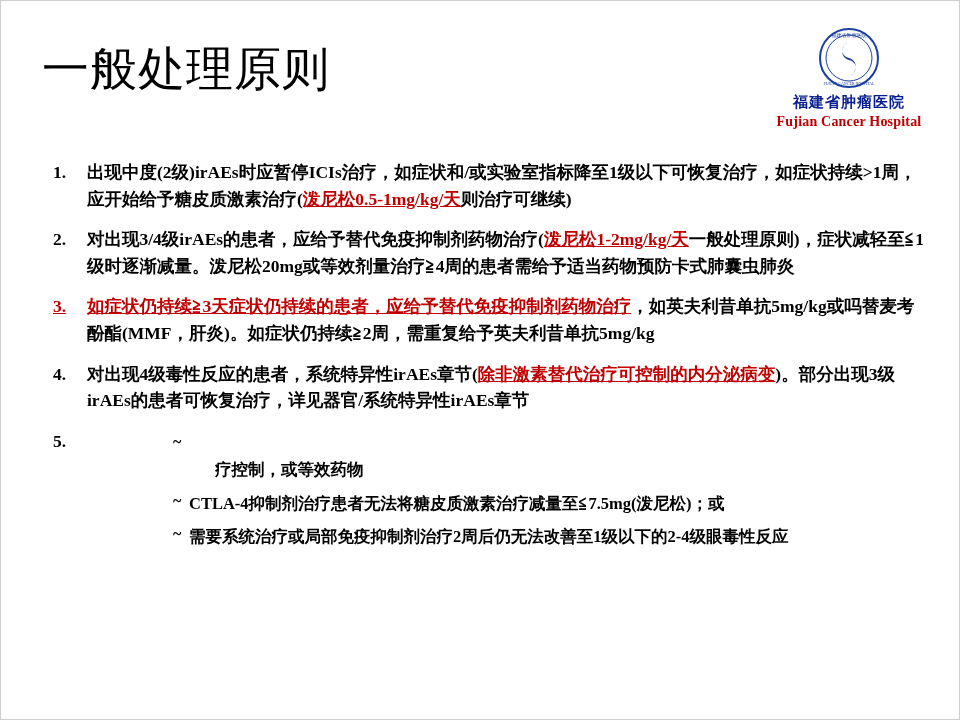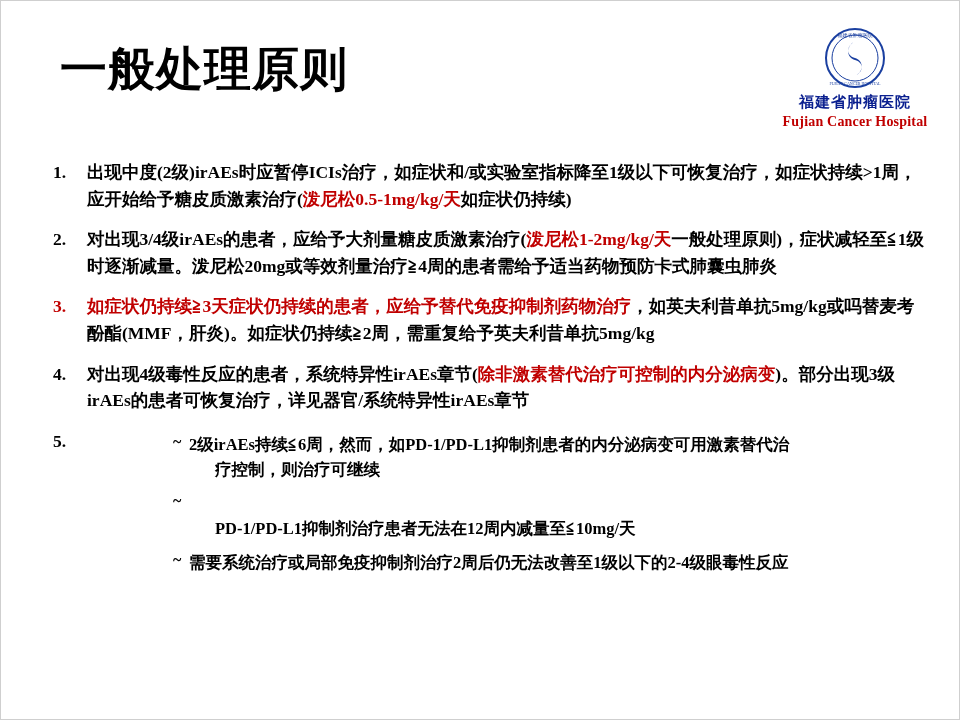--- a/index.html
+++ b/index.html
@@ -20,21 +20,21 @@
     height: 720px;
     box-sizing: border-box;
     border: 1px solid #cfcfcf;
     background: #ffffff;
   }
 
   
   .logo-block {
     position: absolute;
     top: 26px;
-    right: 4px;
+    right: 10px;
     width: 200px;
     text-align: center;
   }
   .logo-mark {
     width: 62px;
     height: 62px;
     margin: 0 auto;
     position: relative;
   }
   .logo-org-cn {
@@ -50,24 +50,24 @@
     font-family: "Liberation Serif", serif;
     font-weight: bold;
     font-size: 14px;
     letter-spacing: 0.2px;
     margin-top: 2px;
   }
 
   
   .slide-title {
     position: absolute;
-    left: 59px;
+    left: 41px;
     top: 42px;
     font-family: "Liberation Sans", sans-serif;
-    font-weight: bold;
+    font-weight: normal;
     font-size: 47px;
     color: #000000;
     letter-spacing: 1px;
     line-height: 1.1;
   }
 
   
   .content {
     position: absolute;
     left: 52px;
@@ -85,21 +85,21 @@
     color: #000000;
   }
   .item .num {
     width: 34px;
     flex: 0 0 34px;
     text-align: left;
   }
   .item .txt {
     flex: 1;
   }
-  .red { color: #c00000; }
+  .red { color: #c00000; text-decoration: underline; }
 
   
   .sublist {
     margin-top: 4px;
     margin-left: 86px;
   }
   .subitem {
     display: flex;
     align-items: flex-start;
     font-family: "Liberation Serif", serif;
@@ -136,56 +136,55 @@
     <div class="logo-org-cn">福建省肿瘤医院</div>
     <div class="logo-org-en">Fujian Cancer Hospital</div>
   </div>
 
   <div class="slide-title">一般处理原则</div>
 
   <div class="content">
 
     <div class="item">
       <div class="num">1.</div>
-      <div class="txt"><span>出现中度(2级)irAEs时应暂停ICIs治疗，如症状和/或实验室指标降至1级以下可恢复治疗，如症状持续&gt;1周，应开始给予糖皮质激素治疗(</span><span class="red">泼尼松0.5-1mg/kg/天</span><span>如症状仍持续)</span></div>
+      <div class="txt"><span>出现中度(2级)irAEs时应暂停ICIs治疗，如症状和/或实验室指标降至1级以下可恢复治疗，如症状持续&gt;1周，应开始给予糖皮质激素治疗(</span><span class="red">泼尼松0.5-1mg/kg/天</span><span>则治疗可继续)</span></div>
     </div>
 
     <div class="item">
       <div class="num">2.</div>
-      <div class="txt"><span>对出现3/4级irAEs的患者，应给予大剂量糖皮质激素治疗(</span><span class="red">泼尼松1-2mg/kg/天</span><span>一般处理原则)，症状减轻至≦1级时逐渐减量。泼尼松20mg或等效剂量治疗≧4周的患者需给予适当药物预防卡式肺囊虫肺炎</span></div>
+      <div class="txt"><span>对出现3/4级irAEs的患者，应给予替代免疫抑制剂药物治疗(</span><span class="red">泼尼松1-2mg/kg/天</span><span>一般处理原则)，症状减轻至≦1级时逐渐减量。泼尼松20mg或等效剂量治疗≧4周的患者需给予适当药物预防卡式肺囊虫肺炎</span></div>
     </div>
 
     <div class="item">
       <div class="num red">3.</div>
       <div class="txt"><span class="red">如症状仍持续≧3天症状仍持续的患者，应给予替代免疫抑制剂药物治疗</span><span>，如英夫利昔单抗5mg/kg或吗替麦考酚酯(MMF，肝炎)。如症状仍持续≧2周，需重复给予英夫利昔单抗5mg/kg</span></div>
     </div>
 
     <div class="item">
       <div class="num">4.</div>
       <div class="txt"><span>对出现4级毒性反应的患者，系统特异性irAEs章节(</span><span class="red">除非激素替代治疗可控制的内分泌病变</span><span>)。部分出现3级irAEs的患者可恢复治疗，详见器官/系统特异性irAEs章节</span></div>
     </div>
 
     <div class="item">
       <div class="num">5.</div>
       <div class="txt">
 
         <div class="sublist">
           <div class="subitem">
             <div class="bullet">~</div>
             <div class="subtxt">
-              <span>2级irAEs持续≦6周，然而，如PD-1/PD-L1抑制剂患者的内分泌病变可用激素替代治</span><br>
-              <span class="indent">疗控制，则治疗可继续</span>
+              <br>
+              <span class="indent">疗控制，或等效药物</span>
             </div>
           </div>
 
           <div class="subitem">
             <div class="bullet">~</div>
             <div class="subtxt">
-              <br>
-              <span class="indent">PD-1/PD-L1抑制剂治疗患者无法在12周内减量至≦10mg/天</span>
+              <span>CTLA-4抑制剂治疗患者无法将糖皮质激素治疗减量至≦7.5mg(泼尼松)；或</span><br>
             </div>
           </div>
 
           <div class="subitem">
             <div class="bullet">~</div>
             <div class="subtxt">
               <span>需要系统治疗或局部免疫抑制剂治疗2周后仍无法改善至1级以下的2-4级眼毒性反应</span>
             </div>
           </div>
         </div>

